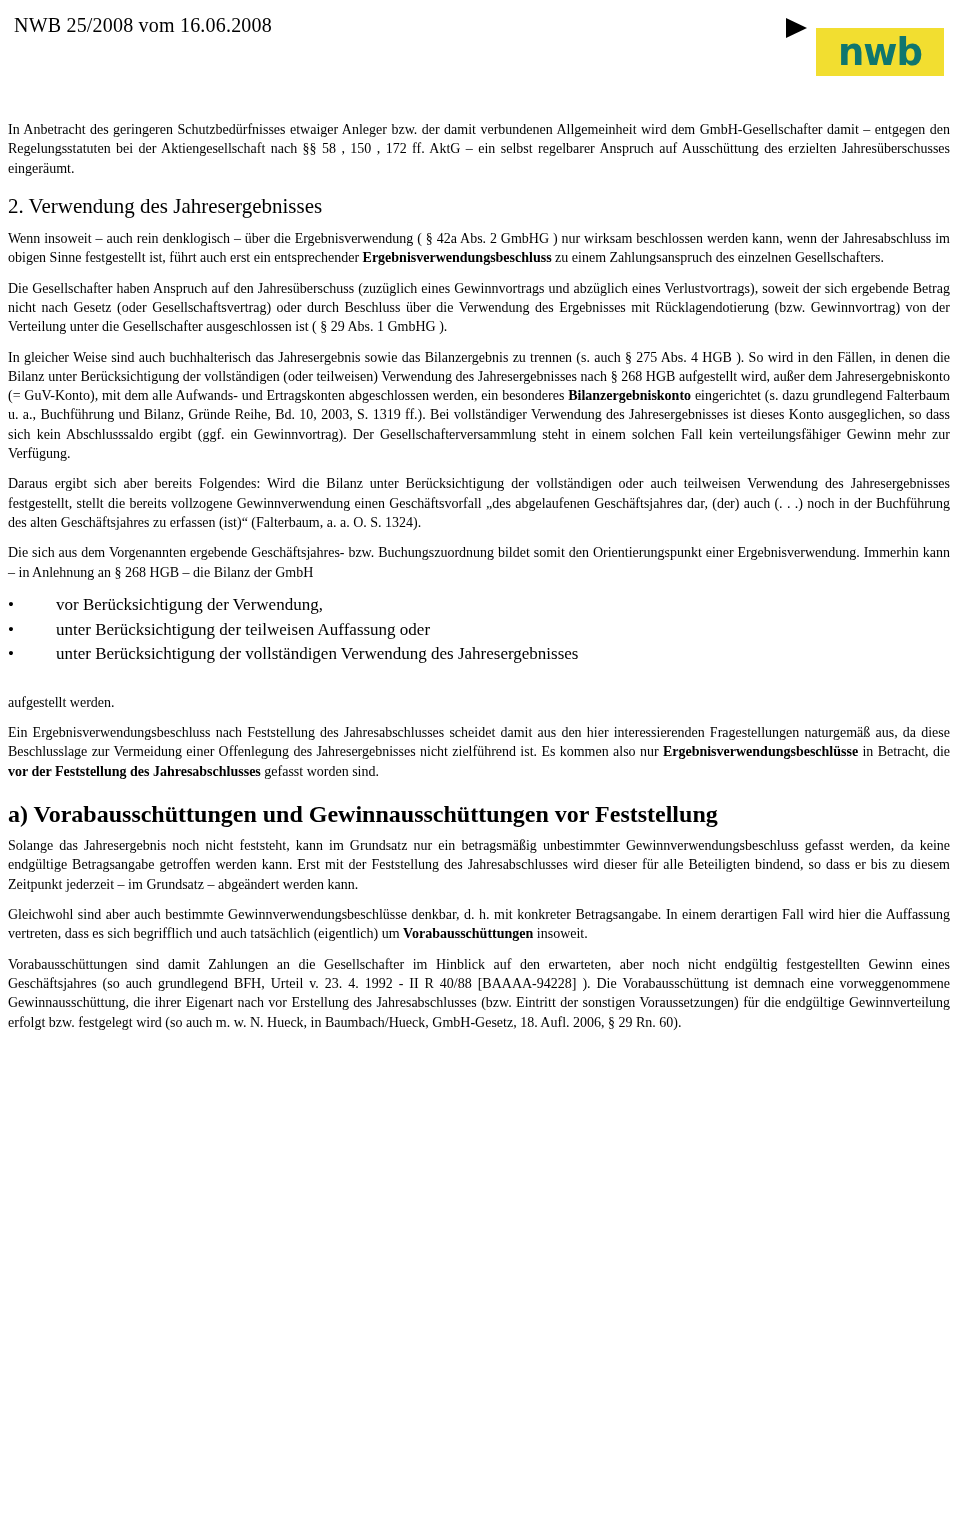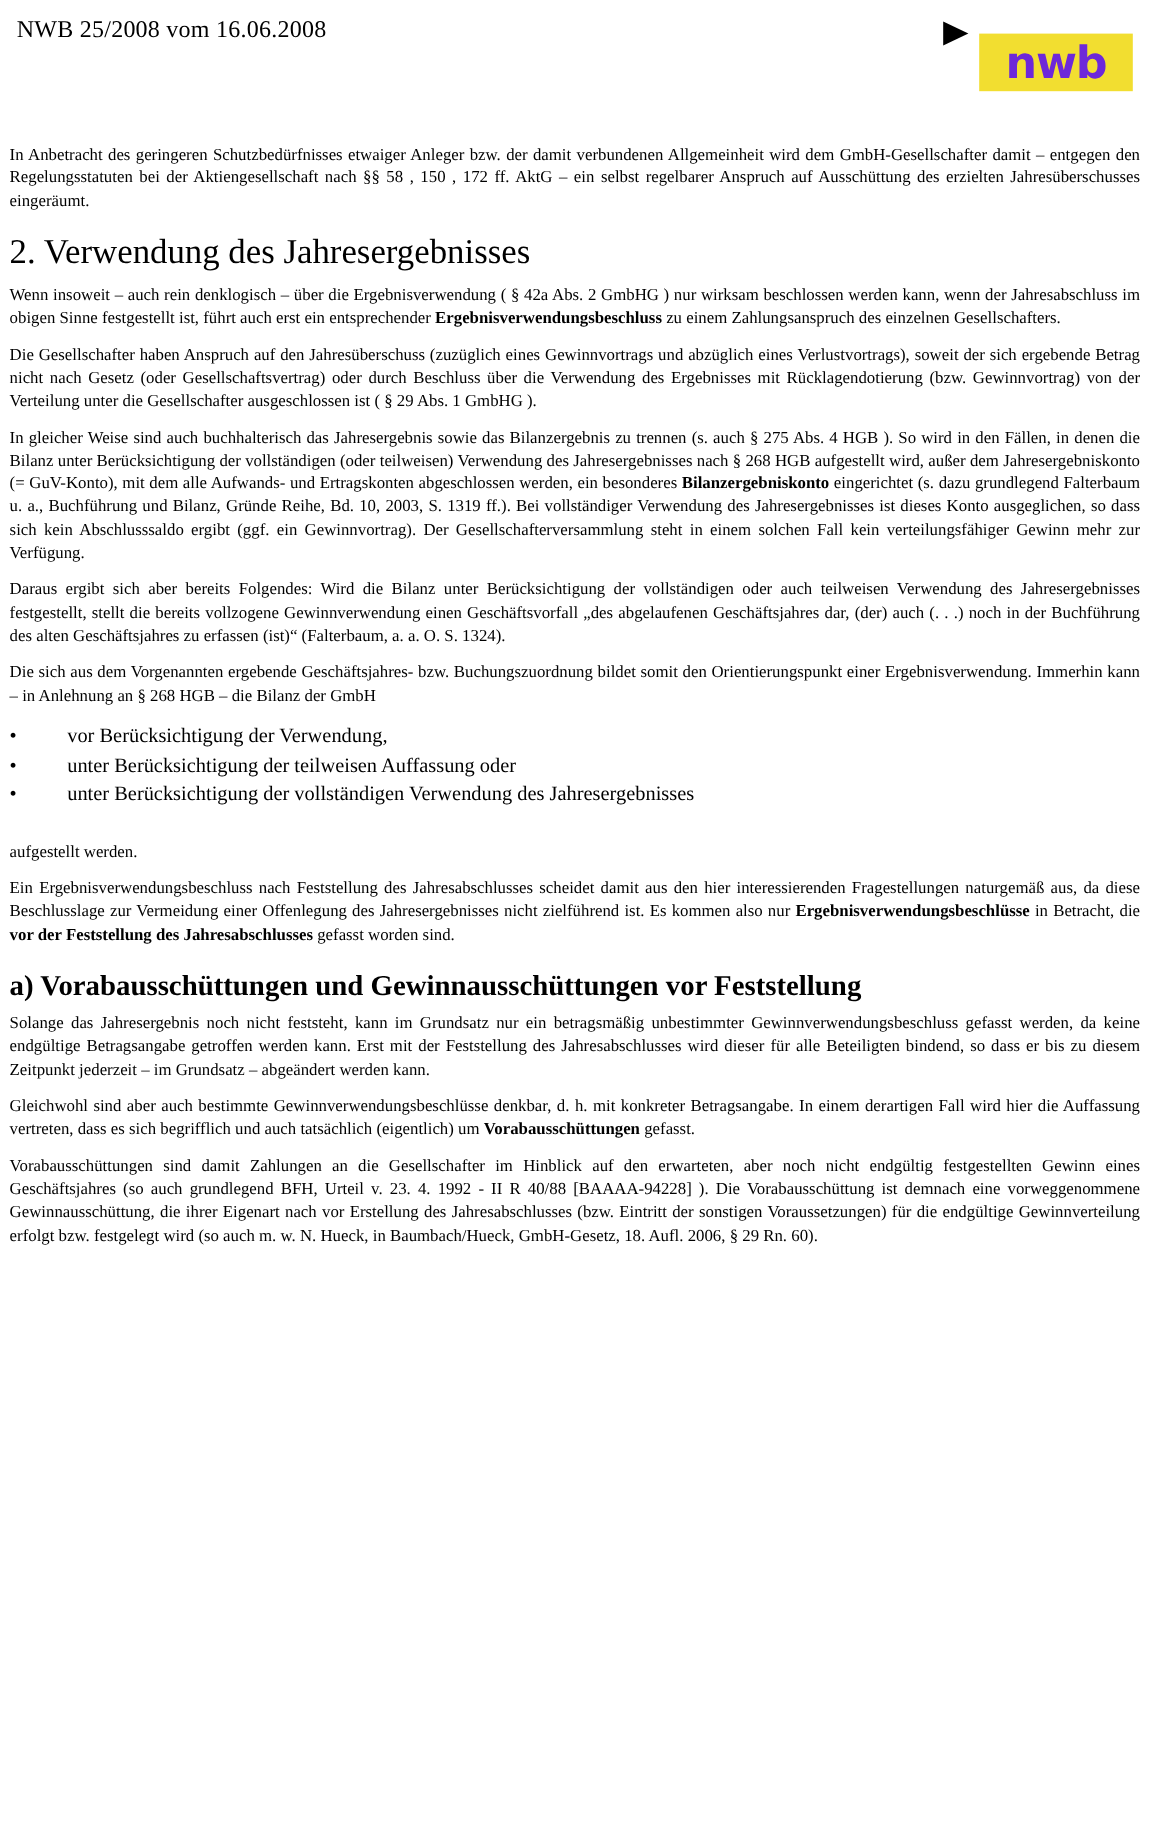--- a/index.html
+++ b/index.html
@@ -9,26 +9,26 @@
 
   .header { position: relative; height: 106px; }
   .doc-title { font-size: 20px; margin: 6px 0 0 6px; letter-spacing: 0.2px; }
 
   .logo { position: absolute; top: 0; right: 4px; width: 162px; height: 70px; }
   .logo-arrow { position: absolute; left: 0; top: 4px; width: 0; height: 0;
     border-left: 21px solid #000; border-top: 10px solid transparent; border-bottom: 10px solid transparent; }
   .logo-box { position: absolute; left: 30px; top: 14px; width: 128px; height: 48px;
     background: #F2DE30; display: flex; align-items: center; justify-content: center; }
   .logo-text { font-family: "DejaVu Sans", sans-serif; font-weight: bold; font-size: 37px;
-    line-height: 1; letter-spacing: -1px; color: #6d28d9; }
+    line-height: 1; letter-spacing: -1px; color: #0f766e; }
 
   .content { padding-right: 2px; }
   .para { font-size: 14px; line-height: 1.38; margin: 0 0 11px 0; text-align: justify; }
   .para .bold { font-weight: bold; font-family: Liberation Serif, serif; }
-  .heading-2 { font-size: 29px; margin: 16px 0 10px 0; font-weight: normal; }
+  .heading-2 { font-size: 21px; margin: 16px 0 10px 0; font-weight: normal; }
   .heading-3 { font-size: 24px; margin: 20px 0 8px 0; font-weight: bold; }
 
   .bullet-list { margin: 6px 0 26px 0; }
   .bullet-item { font-size: 17px; line-height: 1.45; display: flex; }
   .bullet-glyph { flex: 0 0 48px; width: 48px; }
   .bullet-text { flex: 1; }
 </style>
 </head>
 <body>
 
@@ -61,16 +61,16 @@
         </div>
         <div class="bullet-item">
           <span class="bullet-glyph">•</span>
           <span class="bullet-text">unter Berücksichtigung der vollständigen Verwendung des Jahresergebnisses</span>
         </div>
       </div>
       <p class="para"><span>aufgestellt werden.</span></p>
       <p class="para"><span>Ein Ergebnisverwendungsbeschluss nach Feststellung des Jahresabschlusses scheidet damit aus den hier interessierenden Fragestellungen naturgemäß aus, da diese Beschlusslage zur Vermeidung einer Offenlegung des Jahresergebnisses nicht zielführend ist. Es kommen also nur </span><span class="bold">Ergebnisverwendungsbeschlüsse</span><span> in Betracht, die </span><span class="bold">vor der Feststellung des Jahresabschlusses</span><span> gefasst worden sind.</span></p>
       <div class="heading-3">a) Vorabausschüttungen und Gewinnausschüttungen vor Feststellung</div>
       <p class="para"><span>Solange das Jahresergebnis noch nicht feststeht, kann im Grundsatz nur ein betragsmäßig unbestimmter Gewinnverwendungsbeschluss gefasst werden, da keine endgültige Betragsangabe getroffen werden kann. Erst mit der Feststellung des Jahresabschlusses wird dieser für alle Beteiligten bindend, so dass er bis zu diesem Zeitpunkt jederzeit – im Grundsatz – abgeändert werden kann.</span></p>
-      <p class="para"><span>Gleichwohl sind aber auch bestimmte Gewinnverwendungsbeschlüsse denkbar, d. h. mit konkreter Betragsangabe. In einem derartigen Fall wird hier die Auffassung vertreten, dass es sich begrifflich und auch tatsächlich (eigentlich) um </span><span class="bold">Vorabausschüttungen</span><span> gefasst.</span></p>
+      <p class="para"><span>Gleichwohl sind aber auch bestimmte Gewinnverwendungsbeschlüsse denkbar, d. h. mit konkreter Betragsangabe. In einem derartigen Fall wird hier die Auffassung vertreten, dass es sich begrifflich und auch tatsächlich (eigentlich) um </span><span class="bold">Vorabausschüttungen</span><span> insoweit.</span></p>
       <p class="para"><span>Vorabausschüttungen sind damit Zahlungen an die Gesellschafter im Hinblick auf den erwarteten, aber noch nicht endgültig festgestellten Gewinn eines Geschäftsjahres (so auch grundlegend BFH, Urteil v. 23. 4. 1992 - II R 40/88 [BAAAA-94228] ). Die Vorabausschüttung ist demnach eine vorweggenommene Gewinnausschüttung, die ihrer Eigenart nach vor Erstellung des Jahresabschlusses (bzw. Eintritt der sonstigen Voraussetzungen) für die endgültige Gewinnverteilung erfolgt bzw. festgelegt wird (so auch m. w. N. Hueck, in Baumbach/Hueck, GmbH-Gesetz, 18. Aufl. 2006, § 29 Rn. 60).</span></p>
     </main>
 </div>
 
 </body></html>

